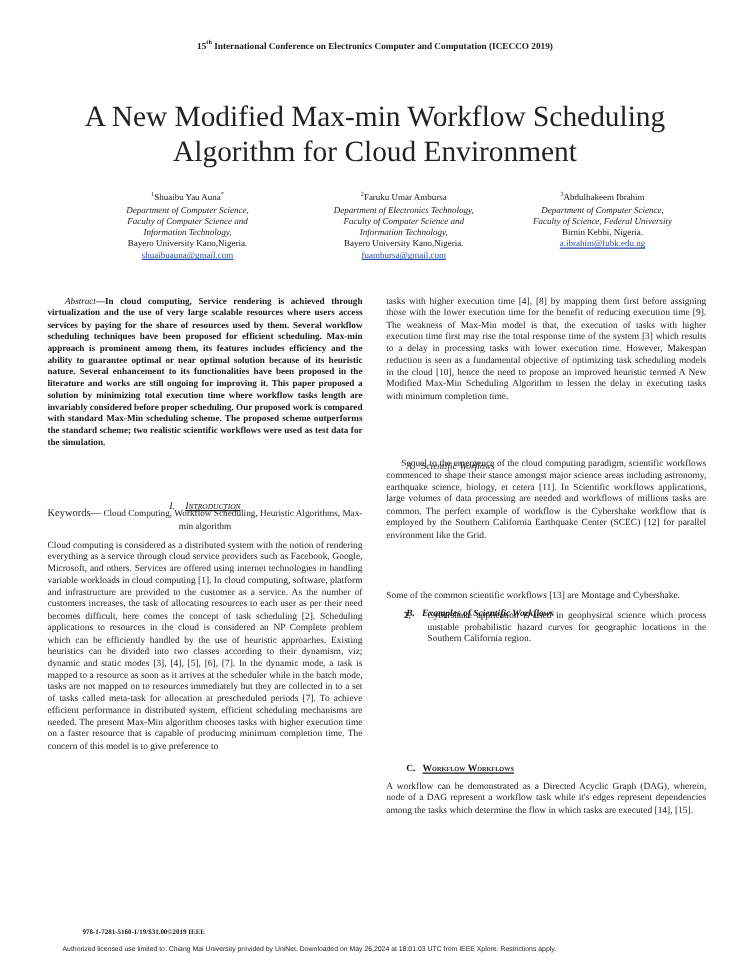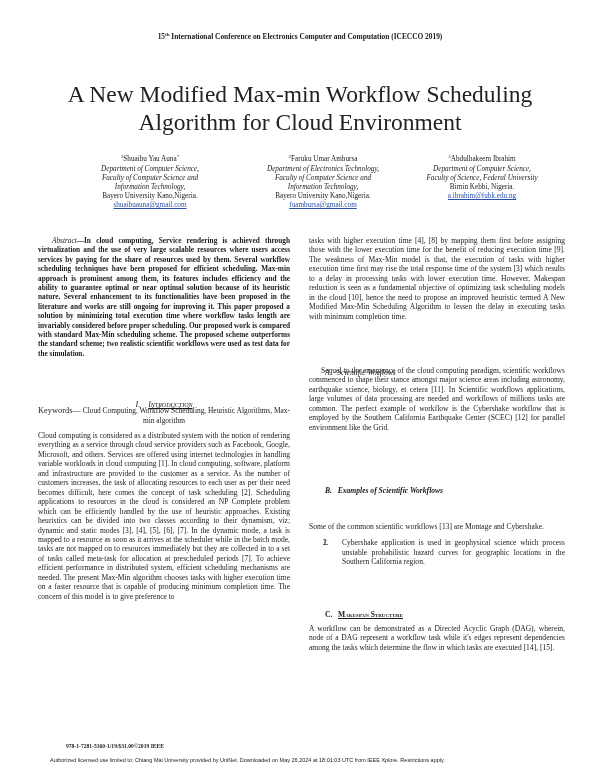--- a/index.html
+++ b/index.html
@@ -24,21 +24,21 @@
   .keywords { top:370px; text-align:center; font-size:7.4px; line-height:9.6px;margin-top:36px; }
   .keywords .kw-label { font-size:8.4px; }
   .sec-head { text-align:center; font-size:8px; font-style:italic; }
   .sc { font-variant:small-caps;text-decoration:underline; }
   .intro-head { top:400px; }
   .intro-body { top:431px; }
   .r1 { top:236px; }
   .subA { top:368px; font-style:italic; font-weight:normal; font-size:7.6px; padding-left:16px; }
   .bodyA { top:366px; text-indent:12px; }
   .subB { top:486px; font-style:italic; font-weight:bold; font-size:7.6px; padding-left:16px; }
-  .bodyB { top:522px; }
+  .bodyB { top:471px; }
   ol.wf { margin:0; padding:0; list-style:none; }
   ol.wf li { position:relative; padding-left:33px; margin-top:2px; margin-bottom:7px; }
   ol.wf li .num { position:absolute; left:14px; top:0; }
   .subC { top:610px; font-weight:bold; font-size:7.6px; padding-left:16px; }
   .bodyC { top:624px; }
   .isbn { top:743px; left:66px; font-size:5.6px; font-weight:bold; }
   .auth { top:757px; left:50px; width:560px; font-family:"Liberation Sans", "DejaVu Sans", sans-serif; font-size:5.5px; color:#222; white-space:nowrap; }
 </style>
 </head>
 <body>
@@ -104,18 +104,18 @@
 </div>
 <div class="abs col colR bodyB">
   <div>Some of the common scientific workflows [13] are Montage and Cybershake.</div>
   <ol class="wf">
     <li><span class="num">1.</span></li>
     <li><span class="num">2.</span><span>Cybershake application is used in geophysical science which process unstable probabilistic hazard curves for geographic locations in the Southern California region.</span></li>
   </ol>
 </div>
 
 <div class="abs col colR subC">
-  <span>C.</span>&nbsp;&nbsp;&nbsp;<span class="sc">Makespan Structure</span>
+  <span>C.</span>&nbsp;&nbsp;&nbsp;<span class="sc">Workflow Workflows</span>
 </div>
 <div class="abs col colR bodyC">A workflow can be demonstrated as a Directed Acyclic Graph (DAG), wherein, node of a DAG represent a workflow task while it's edges represent dependencies among the tasks which determine the flow in which tasks are executed [14], [15].</div>
 
 <div class="abs isbn">978-1-7281-5160-1/19/$31.00©2019 IEEE</div>
 <div class="abs auth">Authorized licensed use limited to: Chiang Mai University provided by UniNet. Downloaded on May 26,2024 at 18:01:03 UTC from IEEE Xplore.  Restrictions apply.</div>
 
 </body></html>

